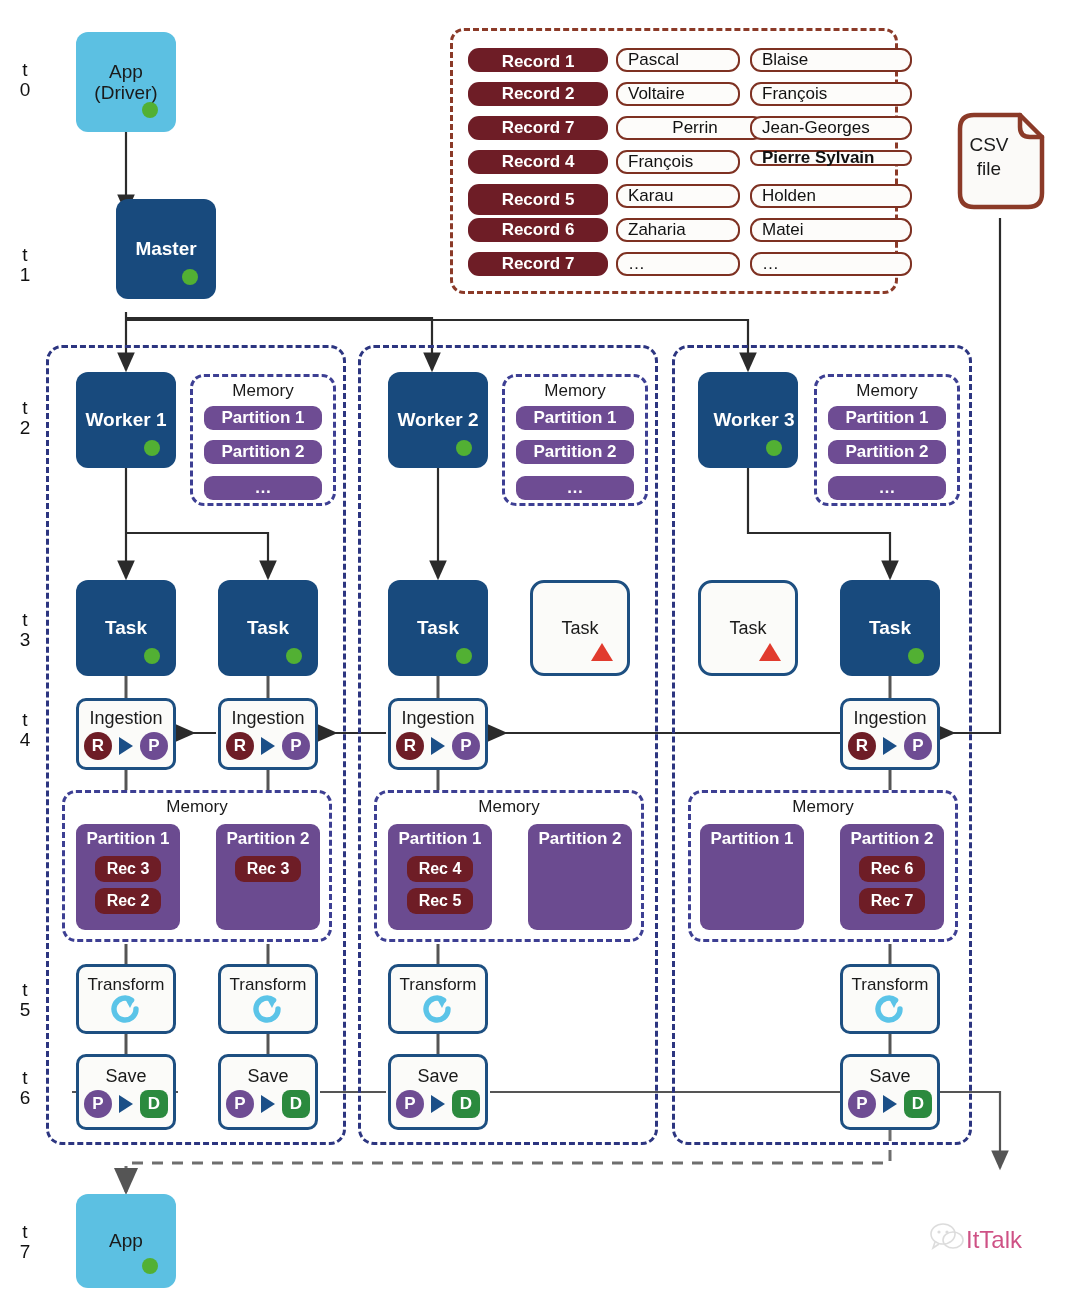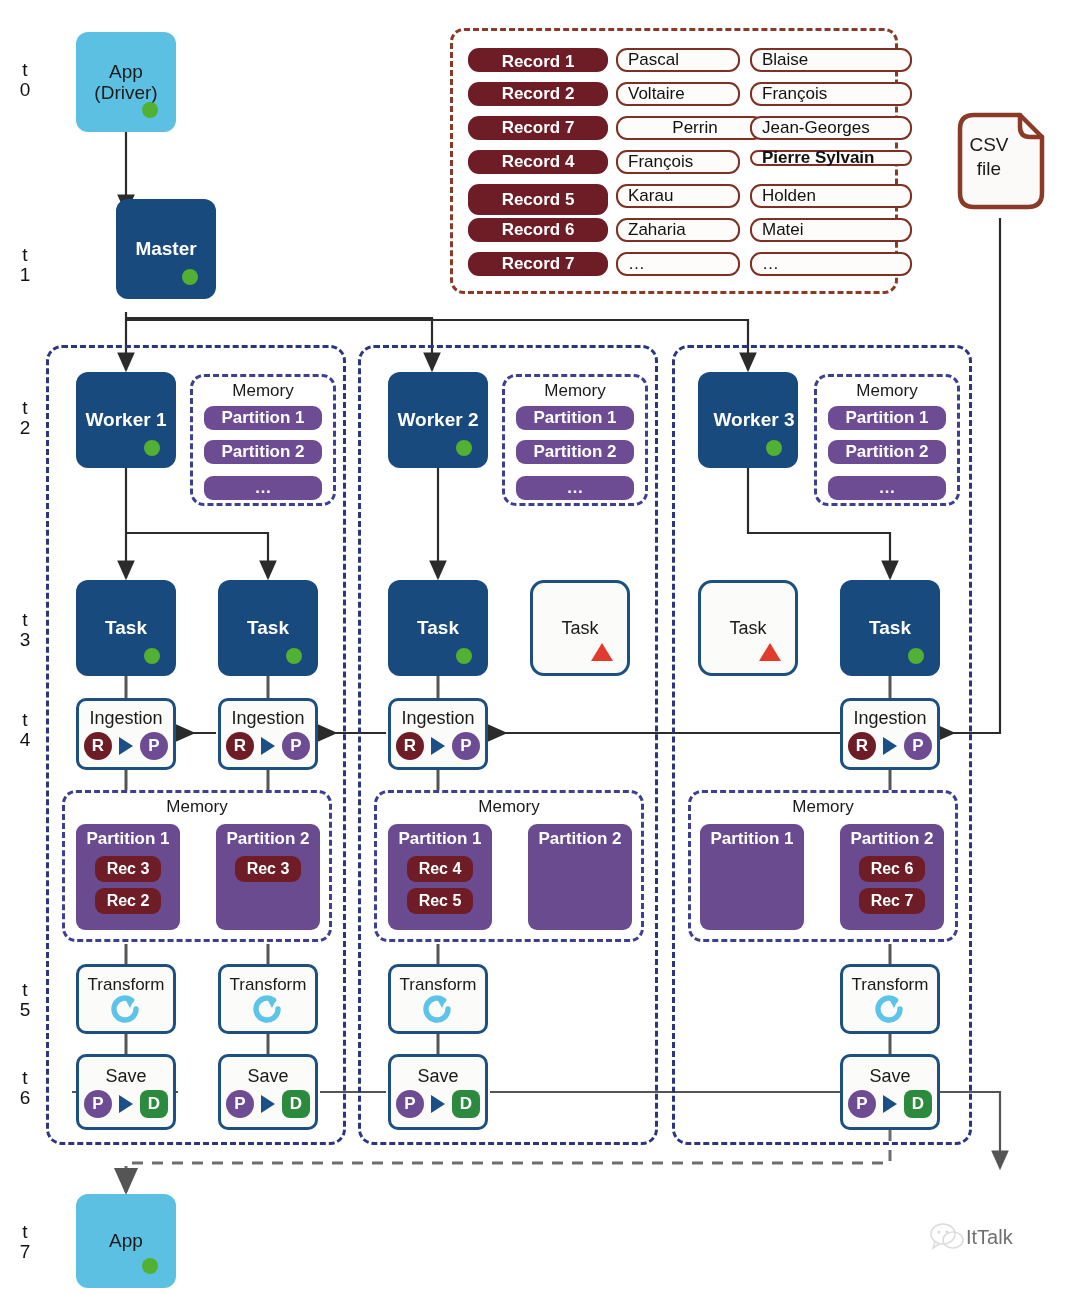--- a/index.html
+++ b/index.html
@@ -55,21 +55,21 @@
   .bdg.r{background:#6e1d26;border-radius:50%;}
   .bdg.p{background:#6e4c93;border-radius:50%;}
   .bdg.d{background:#2b8a3e;border-radius:8px;}
   .playtri{width:0;height:0;border-top:9px solid transparent;border-bottom:9px solid transparent;
            border-left:14px solid #1b4f87;}
 
   
   svg.ovl{position:absolute;left:0;top:0;width:1080px;height:1294px;pointer-events:none;}
 
   
-  .wm{position:absolute;color:#404040;font-size:20px;opacity:.75;}
+  .wm{position:absolute;color:#be185d;font-size:24px;opacity:.75;}
 </style>
 </head>
 <body>
 
 <div id="stage">
 
   <div class="abs tlabel" style="left:10px;top:60px;">
     <span>t</span>
     <span>0</span>
   </div>

